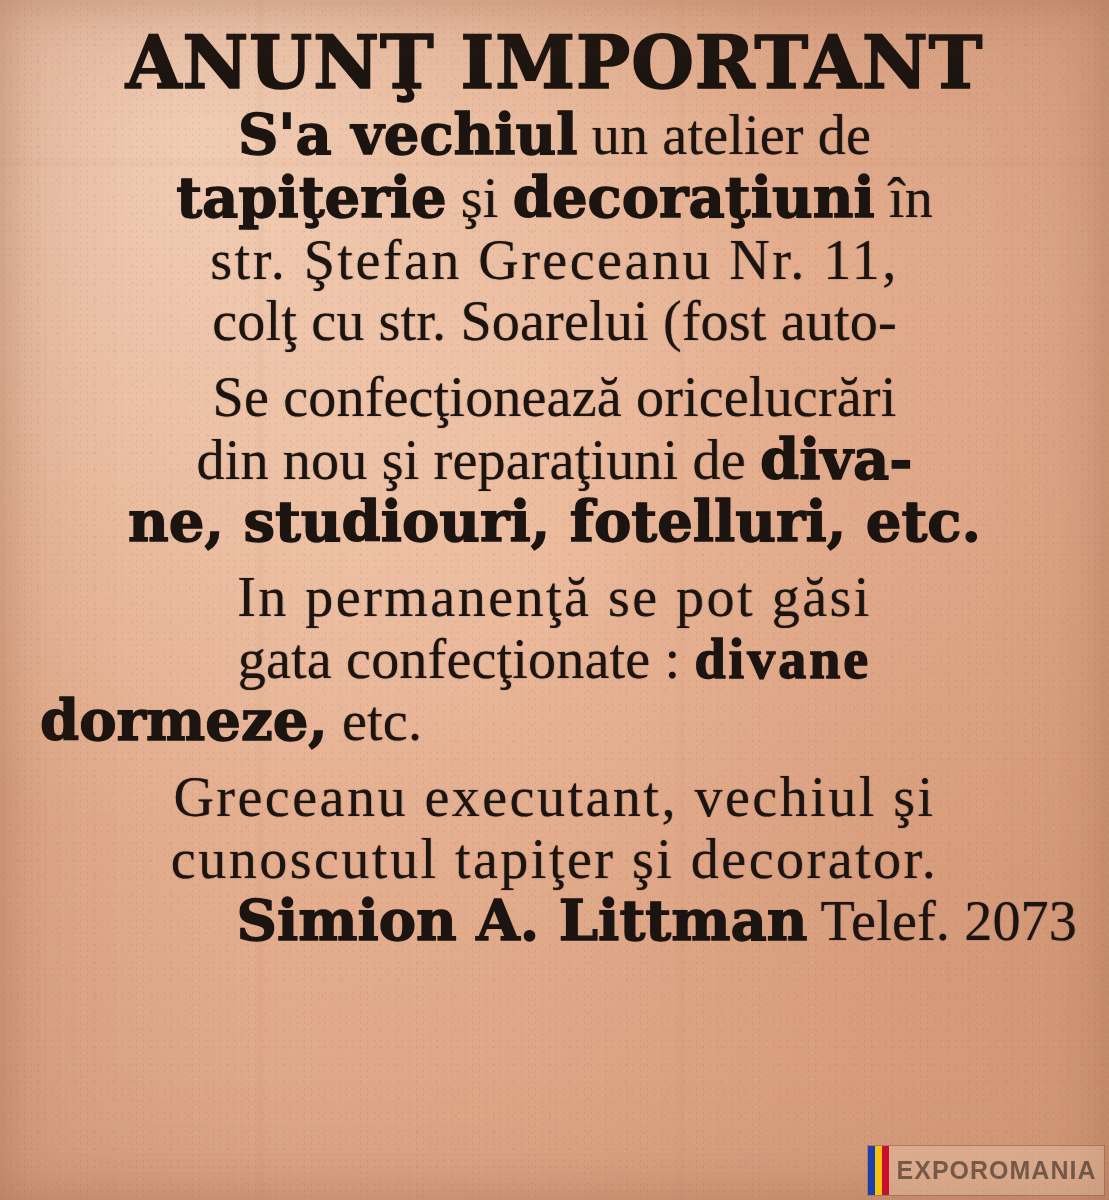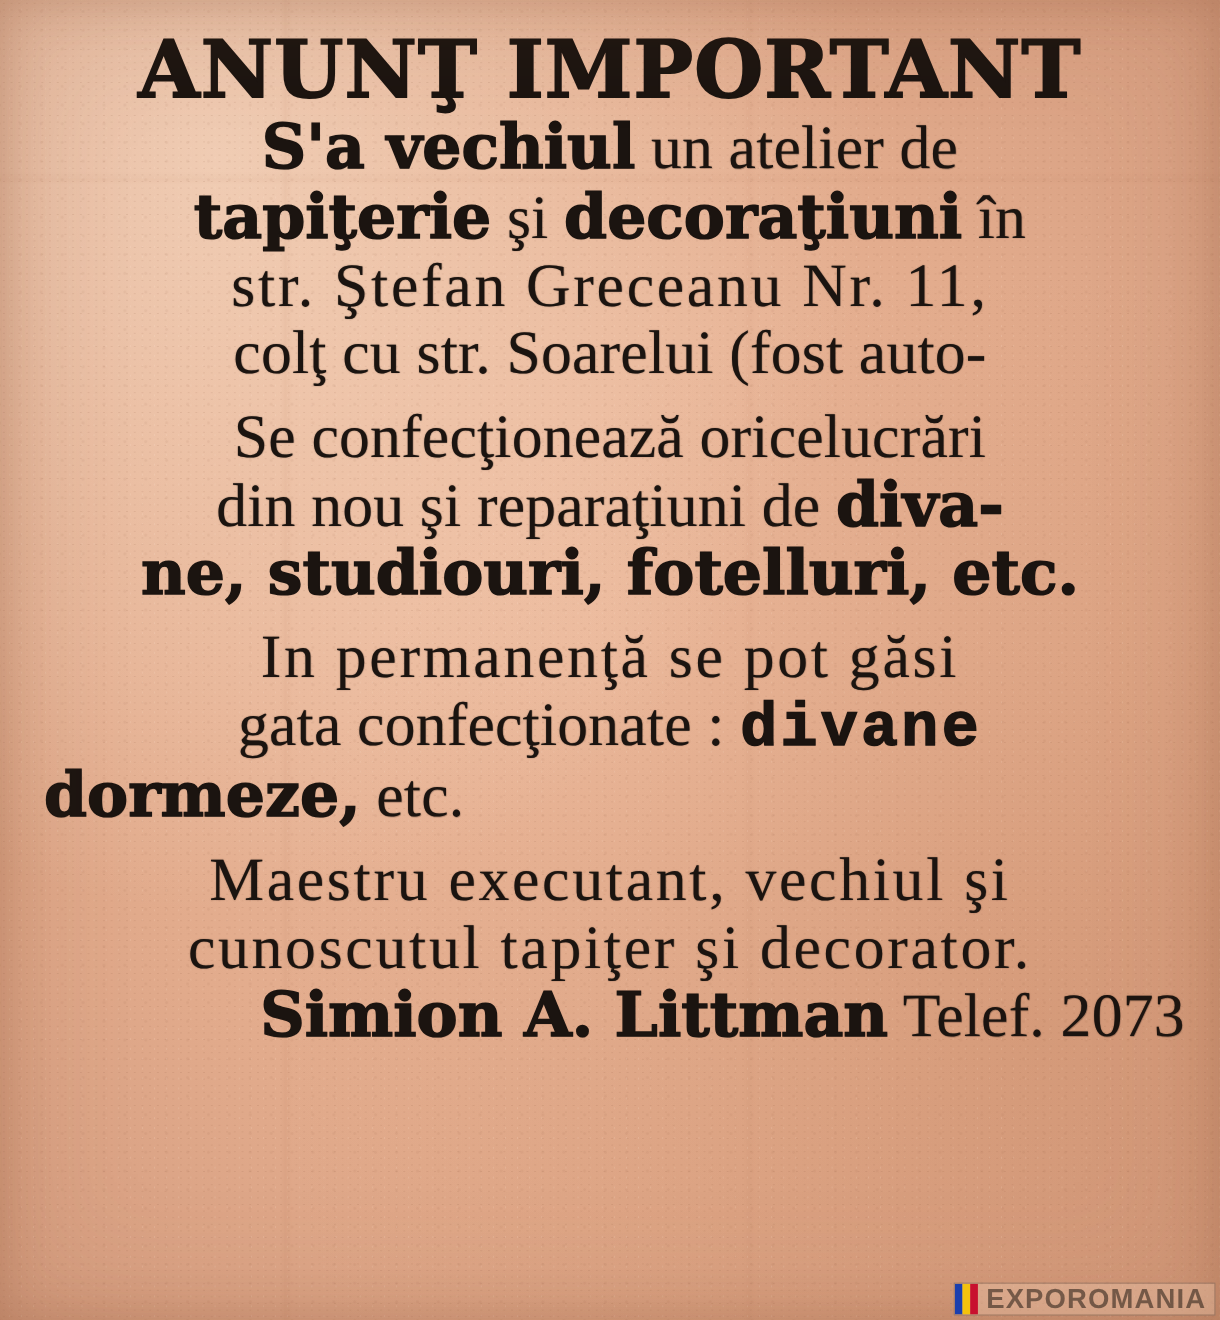--- a/index.html
+++ b/index.html
@@ -96,34 +96,34 @@
   }
   .para-gap { margin-top: 18px; }
 
   .b {
     font-family: "DejaVu Serif", serif;
     font-weight: 700;
     -webkit-text-stroke: 1.3px #1b1410;
     letter-spacing: 0px;
   }
   .b-wide {
-    font-family: Liberation Mono, monospace;
+    font-family: Liberation Serif, serif;
     font-weight: 700;
     -webkit-text-stroke: 1.3px #1b1410;
     letter-spacing: 3px;
   }
   .sp-wide { letter-spacing: 2.5px; }
 
   
   #watermark {
     position: absolute;
     right: 4px;
     bottom: 4px;
     width: 238px;
-    height: 30px;
+    height: 51px;
     display: flex;
     align-items: center;
     background: rgba(240,205,180,0.35);
     border: 1px solid rgba(60,40,30,0.35);
     box-sizing: border-box;
     overflow: hidden;
   }
   #watermark .bar {
     width: 7px;
     height: 100%;
@@ -167,21 +167,21 @@
     <div class="line body-line"><span>din nou şi reparaţiuni de </span><span class="b">diva-</span></div>
 
     <div class="line body-line b">ne, studiouri, fotelluri, etc.</div>
 
     <div class="line body-line para-gap sp-wide">In permanenţă se pot găsi</div>
 
     <div class="line body-line"><span>gata confecţionate : </span><span class="b-wide">divane</span></div>
 
     <div class="line body-line" style="text-align:left; padding-left:8px;"><span class="b">dormeze,</span><span> etc.</span></div>
 
-    <div class="line body-line para-gap sp-wide">Maestru executant, vechiul şi</div>
+    <div class="line body-line para-gap sp-wide">Greceanu executant, vechiul şi</div>
 
     <div class="line body-line sp-wide">cunoscutul tapiţer şi decorator.</div>
 
     <div class="line body-line" style="text-align:right; padding-left:4px;"><span class="b">Simion A. Littman</span><span> Telef. 2073</span></div>
 
   </div>
 
   <div id="paper-edges"></div>
 
   <div id="watermark">

